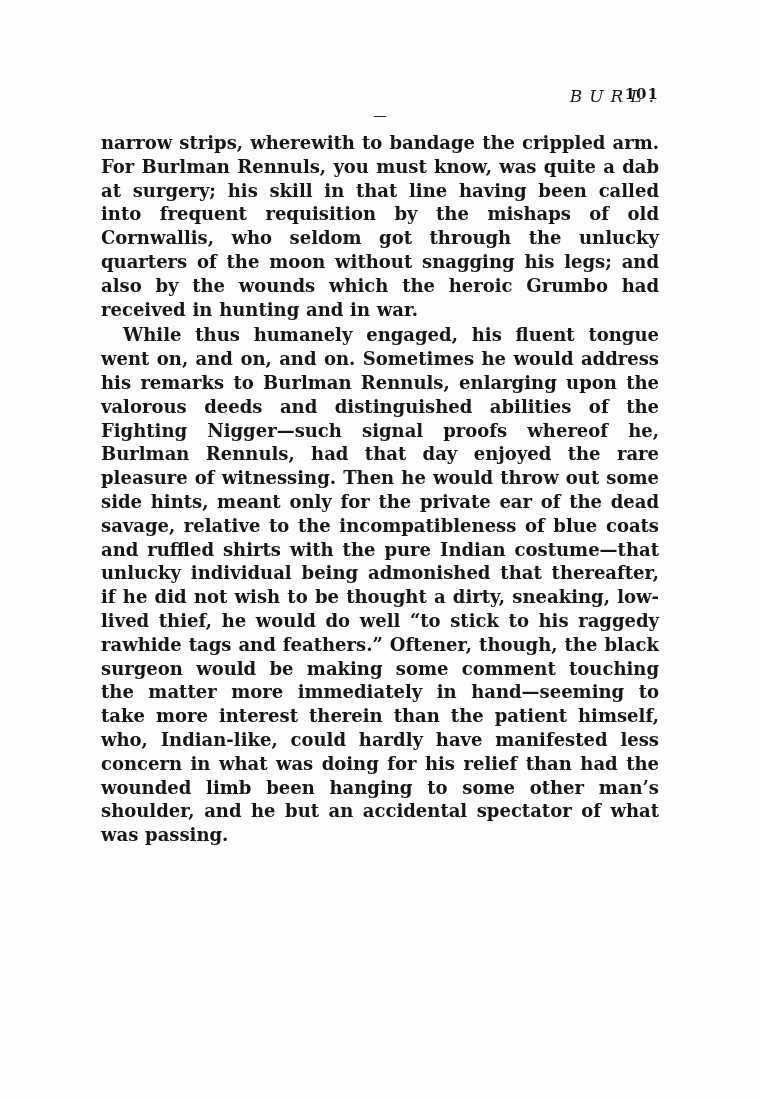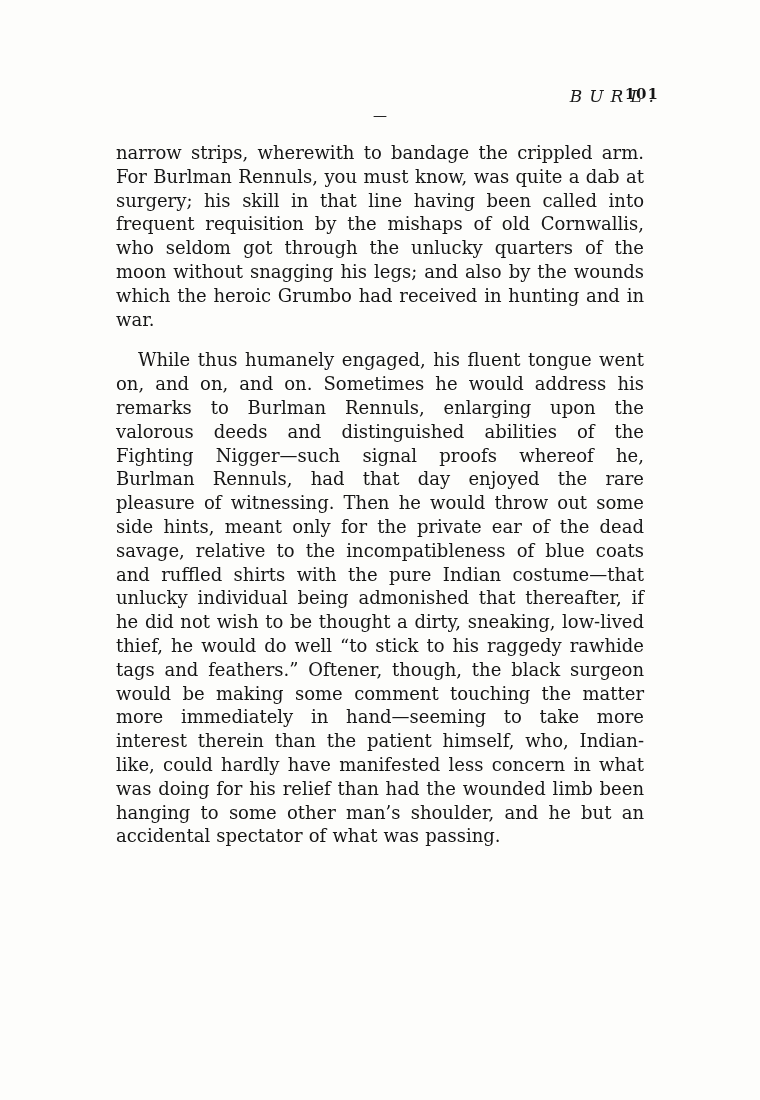--- a/index.html
+++ b/index.html
@@ -53,22 +53,23 @@
     color: #1a1a1a;
   }
   .body-text {
     margin-top: 7px;
     font-size: 18px;
     line-height: 23.8px;
     text-align: justify;
     word-spacing: 0.5px;
   }
   .body-text p {
-    margin: 17px;
+    margin: 2px;
     padding: 0;
+    font-weight: bold;
   }
   .body-text p.indent {
     text-indent: 22px;
   }
 </style>
 </head>
 <body>
 
 <div class="page">
   <div class="text-col">

